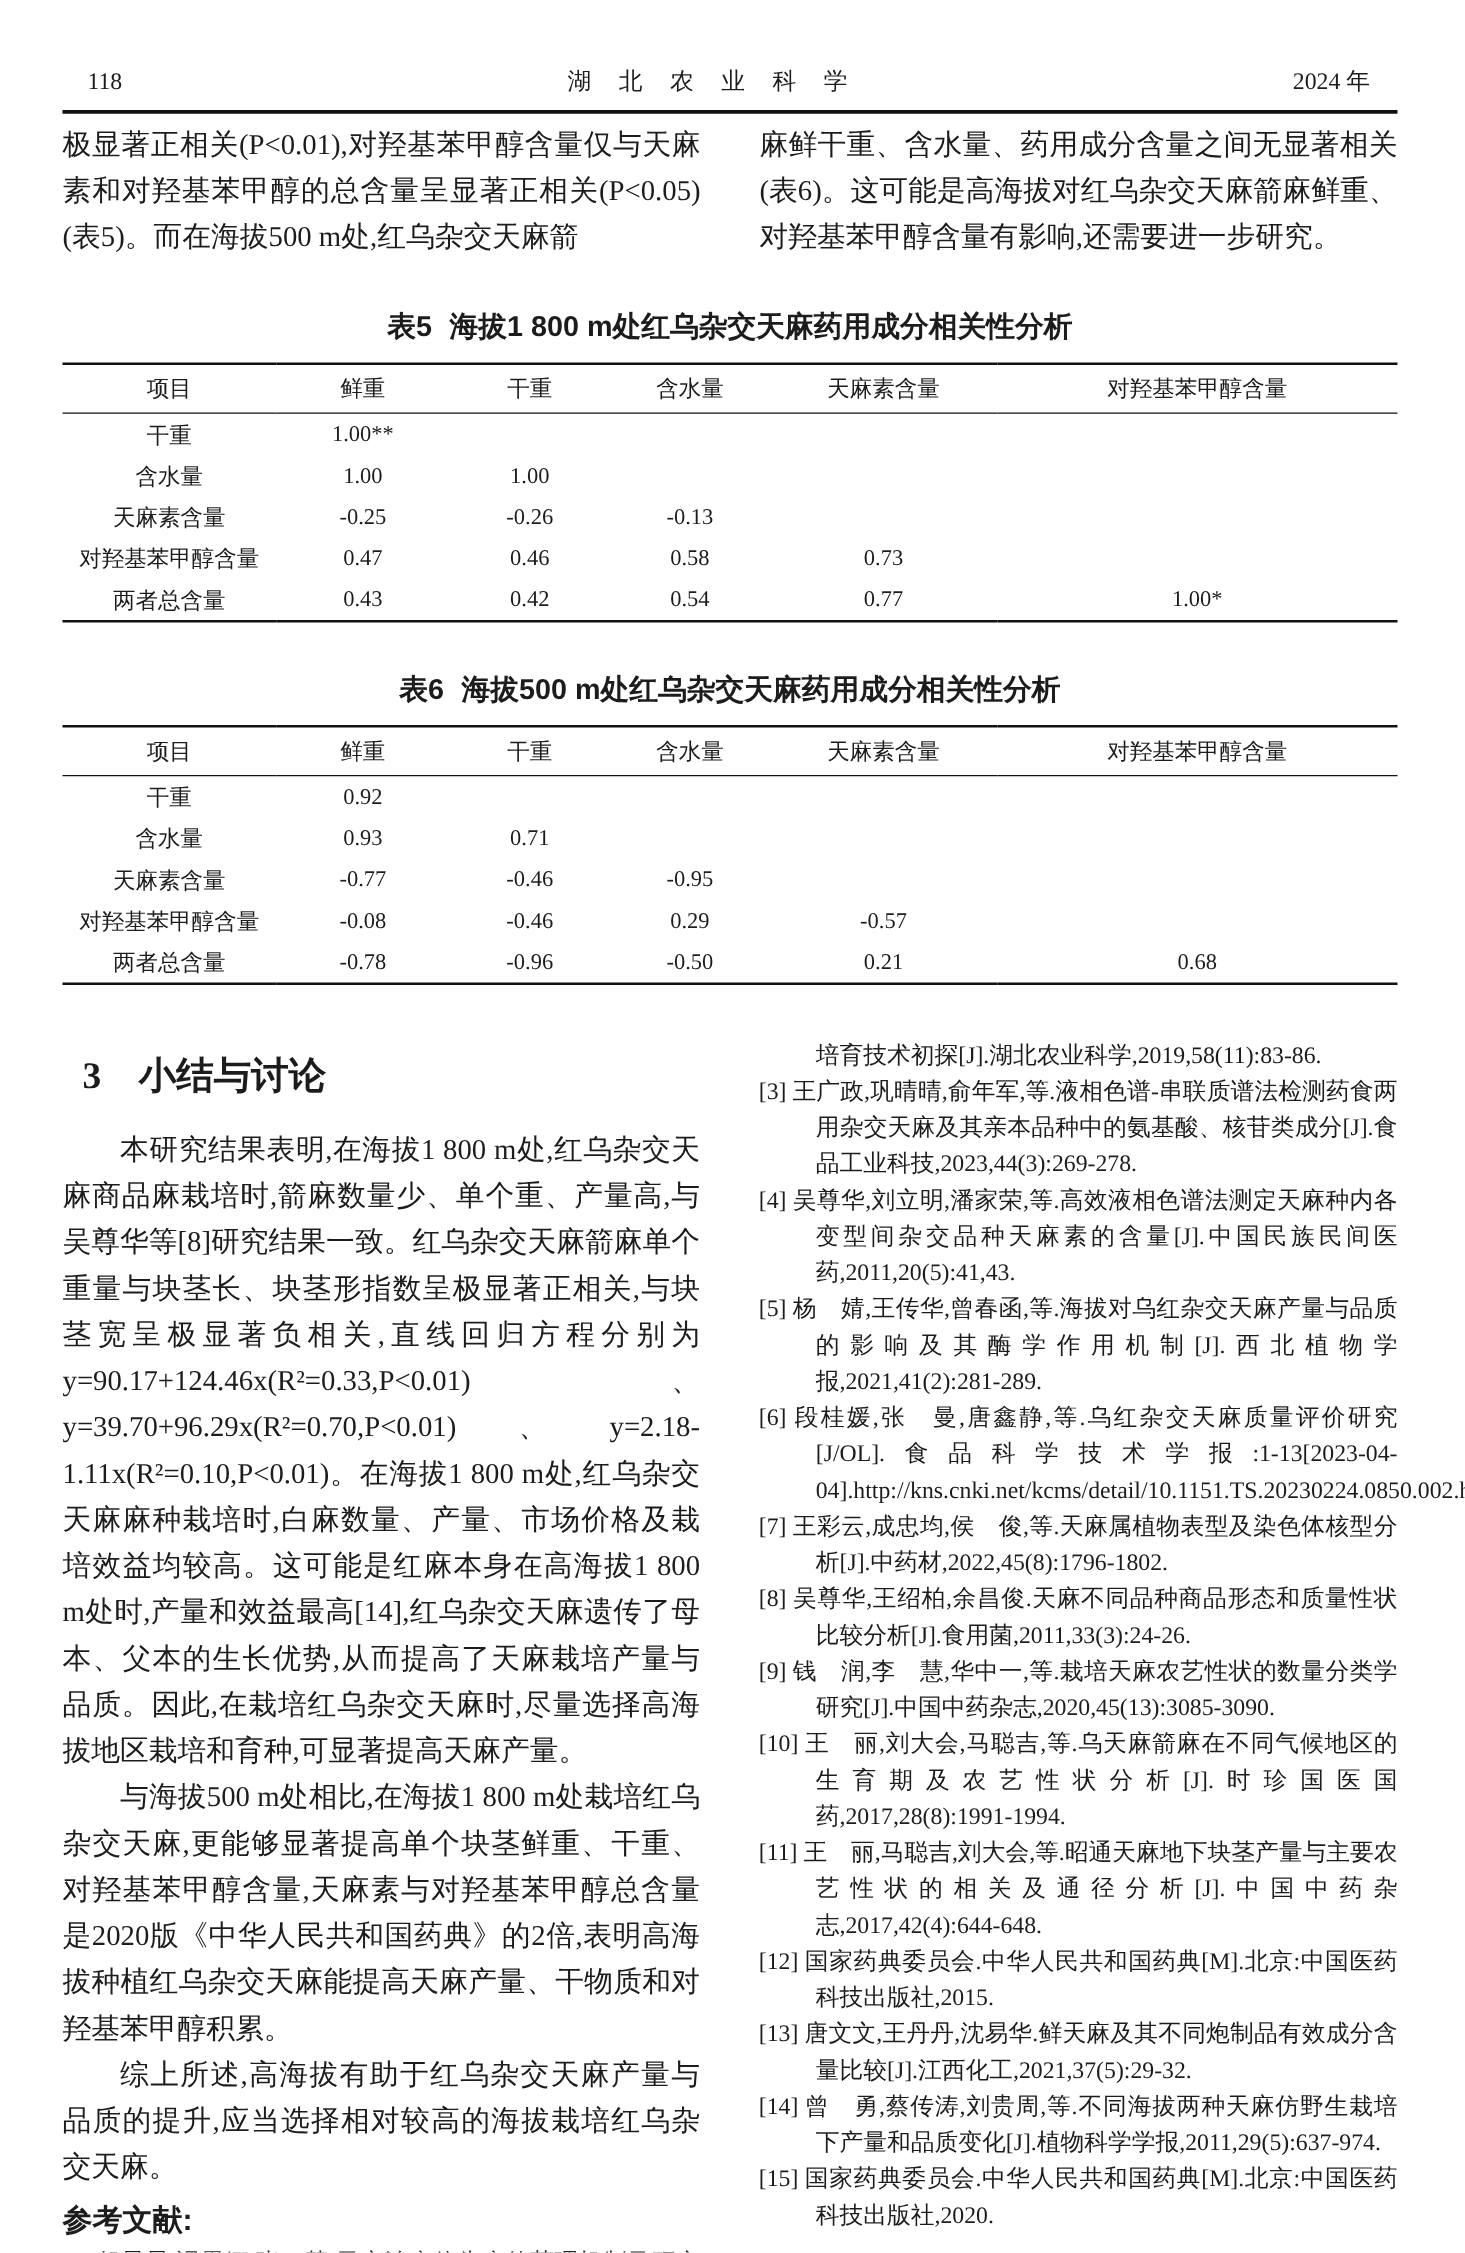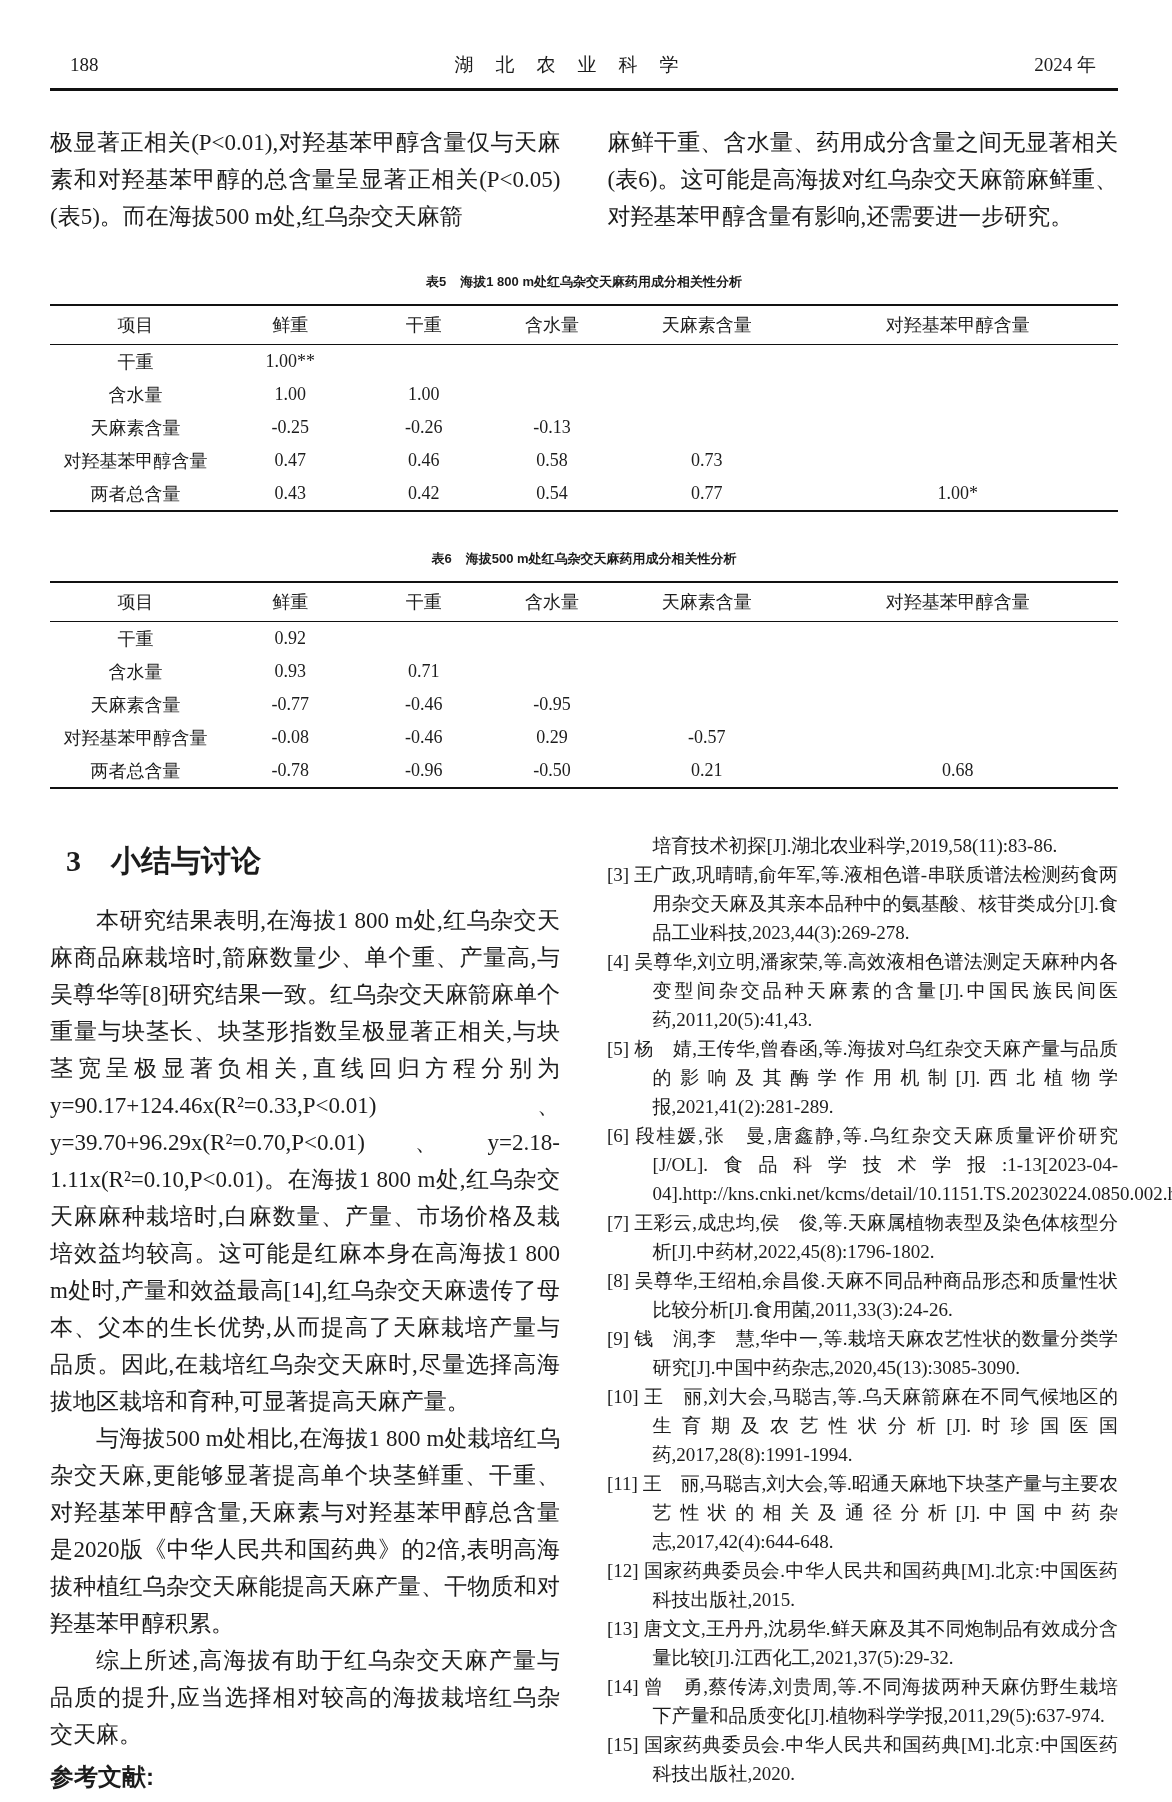--- a/index.html
+++ b/index.html
@@ -28,32 +28,32 @@
     padding-left:22px; 
     white-space:nowrap;
   }
   .head-rule{
     border:none;border-top:3.5px solid #111;
     margin:10px 0 0 0;
   }
   
   .two-col{display:flex;gap:47px;}
   .col{width:511px;}
-  .intro{margin-top:33px;}
+  .intro{margin-top:6px;}
   .body-text{
     font-size:23px;line-height:37px;
     text-align:justify;
     margin:0;
   }
   
   .table-block{width:100%;}
   .tbl-title{
     text-align:center;
     font-family:"Liberation Sans","DejaVu Sans",sans-serif;
-    font-weight:bold;font-size:13px;
+    font-weight:bold;font-size:23px;
     margin-top:38px;
   }
   .tbl-title .gap{display:inline-block;width:14px;}
   table.corr{
     width:100%;
     border-collapse:collapse;
     margin-top:13px;
     font-size:18px;
     border-top:2.6px solid #111;
     border-bottom:2.6px solid #111;
@@ -104,21 +104,21 @@
     padding-left:2.4em;
     margin:0;
   }
 </style>
 </head>
 <body>
 
 <div class="page">
 
   <div class="running-head">
-    <span>188</span>
+    <span>118</span>
     <span class="journal-title">湖北农业科学</span>
     <span>2024 年</span>
   </div>
   <hr class="head-rule">
 
   <div class="two-col intro">
     <p class="body-text col">极显著正相关(P&lt;0.01),对羟基苯甲醇含量仅与天麻素和对羟基苯甲醇的总含量呈显著正相关(P&lt;0.05)(表5)。而在海拔500 m处,红乌杂交天麻箭</p>
     <p class="body-text col">麻鲜干重、含水量、药用成分含量之间无显著相关(表6)。这可能是高海拔对红乌杂交天麻箭麻鲜重、对羟基苯甲醇含量有影响,还需要进一步研究。</p>
   </div>
 

